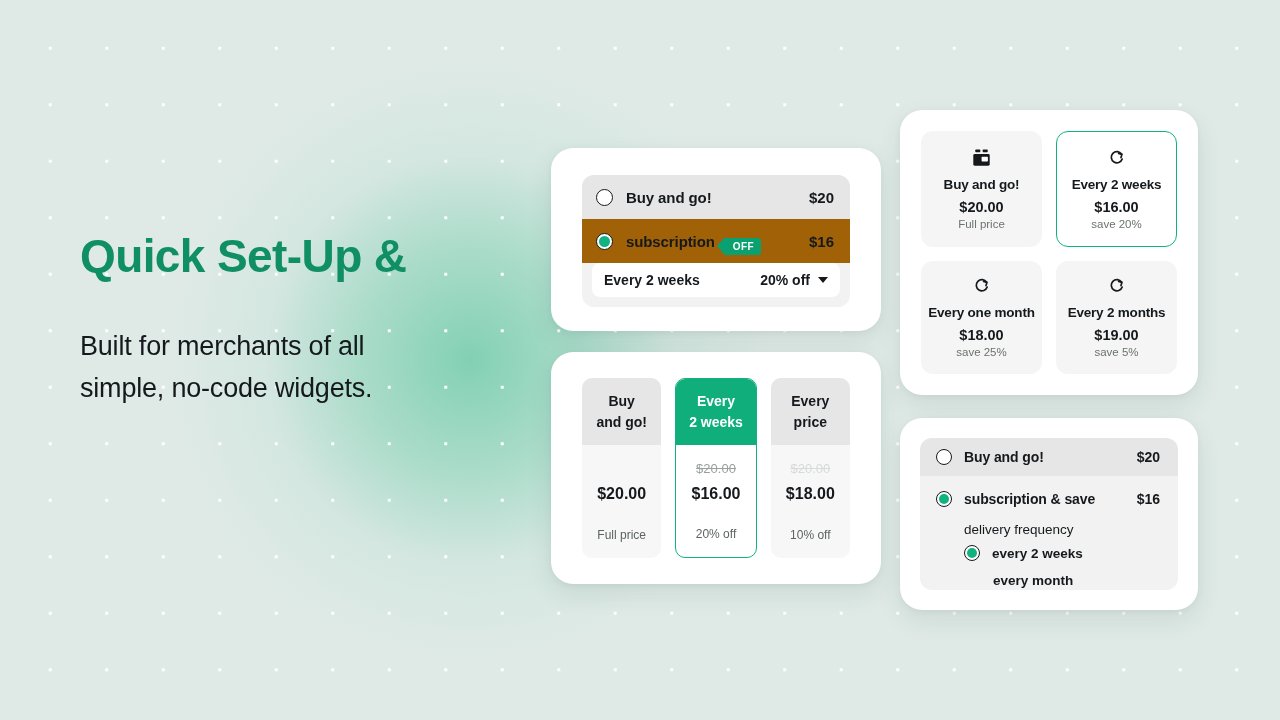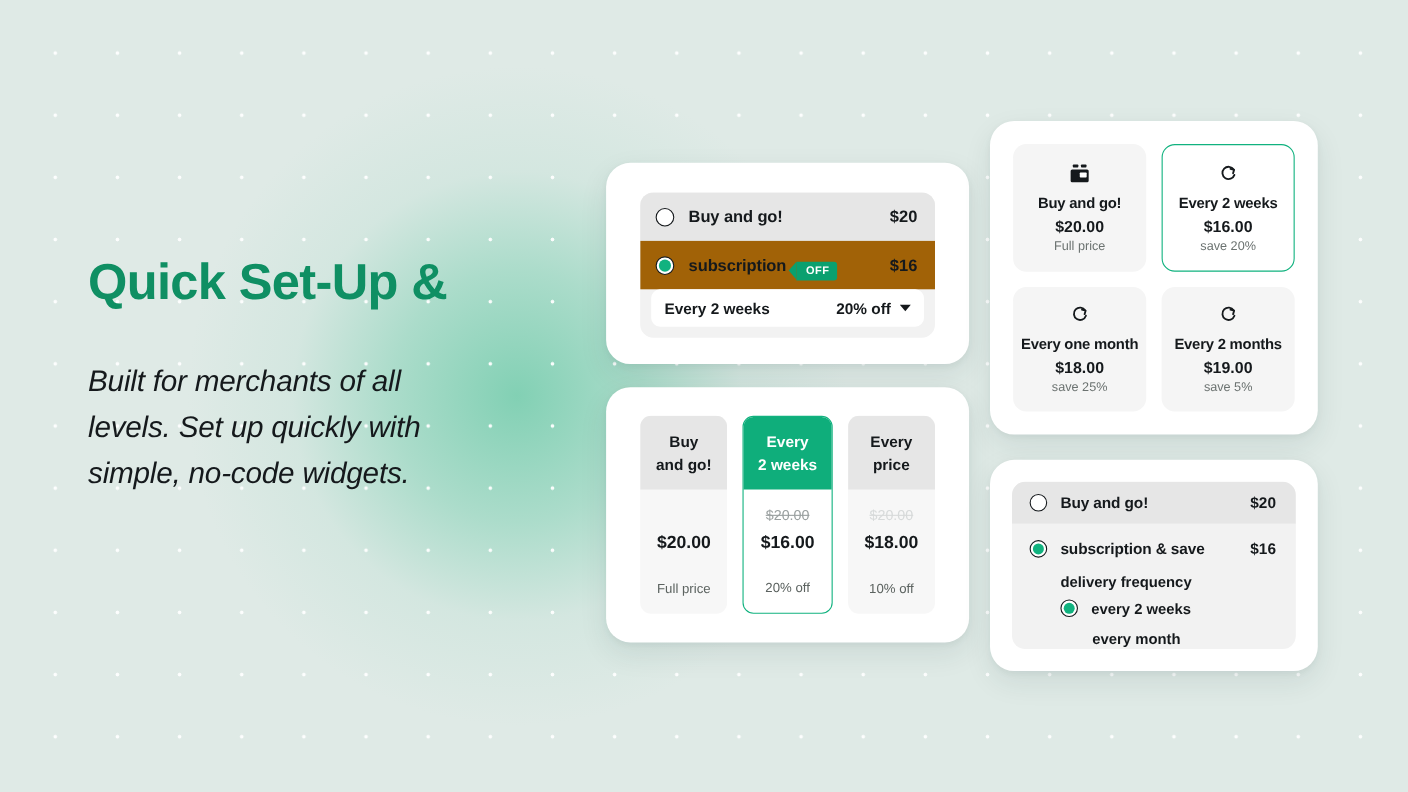--- a/index.html
+++ b/index.html
@@ -64,21 +64,21 @@
   }
   .hero h1 .line { display: block; }
   .hero p {
     margin-top: 34px;
     color: #15191c;
     font-size: 27px;
     line-height: 42px;
     font-weight: 400;
     letter-spacing: -0.2px;
   }
-  .hero p .line { display: block; font-style: italic; }
+  .hero p .line { display: block; }
 
   
   .card {
     position: absolute;
     background: #ffffff;
     border-radius: 22px;
     box-shadow: 0 10px 26px rgba(24,60,50,0.09), 0 2px 6px rgba(24,60,50,0.05);
   }
 
   
@@ -331,21 +331,21 @@
   .nprice {
     margin-left: auto;
     font-size: 14px;
     font-weight: 700;
     color: #15191c;
   }
   .sub-head {
     padding: 4px 0 2px 44px;
     font-size: 13.5px;
     color: #15191c;
-    font-weight: 700;
+    font-weight: 400;
   }
   .sub-row {
     display: flex;
     align-items: center;
     padding: 6px 0 6px 44px;
   }
   .sub-row .sub-label {
     margin-left: 12px;
     font-size: 13.5px;
     font-weight: 600;
@@ -375,21 +375,20 @@
 <div class="bg-dots"></div>
 
 <div class="stage">
 
   <div class="hero">
     <h1>
       <span class="line">Quick Set-Up &amp;</span>
     </h1>
     <p>
       <span class="line">Built for merchants of all</span>
-      <span class="line">levels. Set up quickly with</span>
       <span class="line">simple, no-code widgets.</span>
     </p>
   </div>
 
   <div class="card" id="card-radio-basic">
     <div class="radio-list">
 
       <div class="rrow shaded">
         <span class="radio"></span>
         <span class="rlabel">Buy and go!</span>

